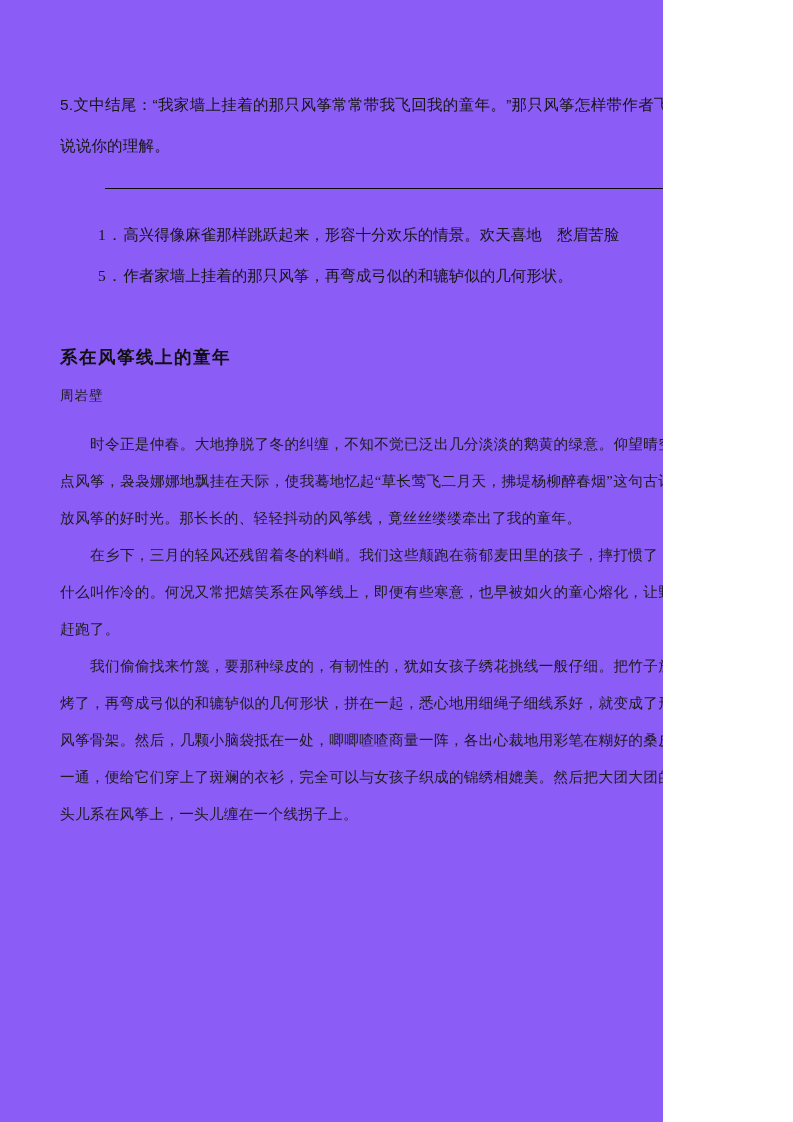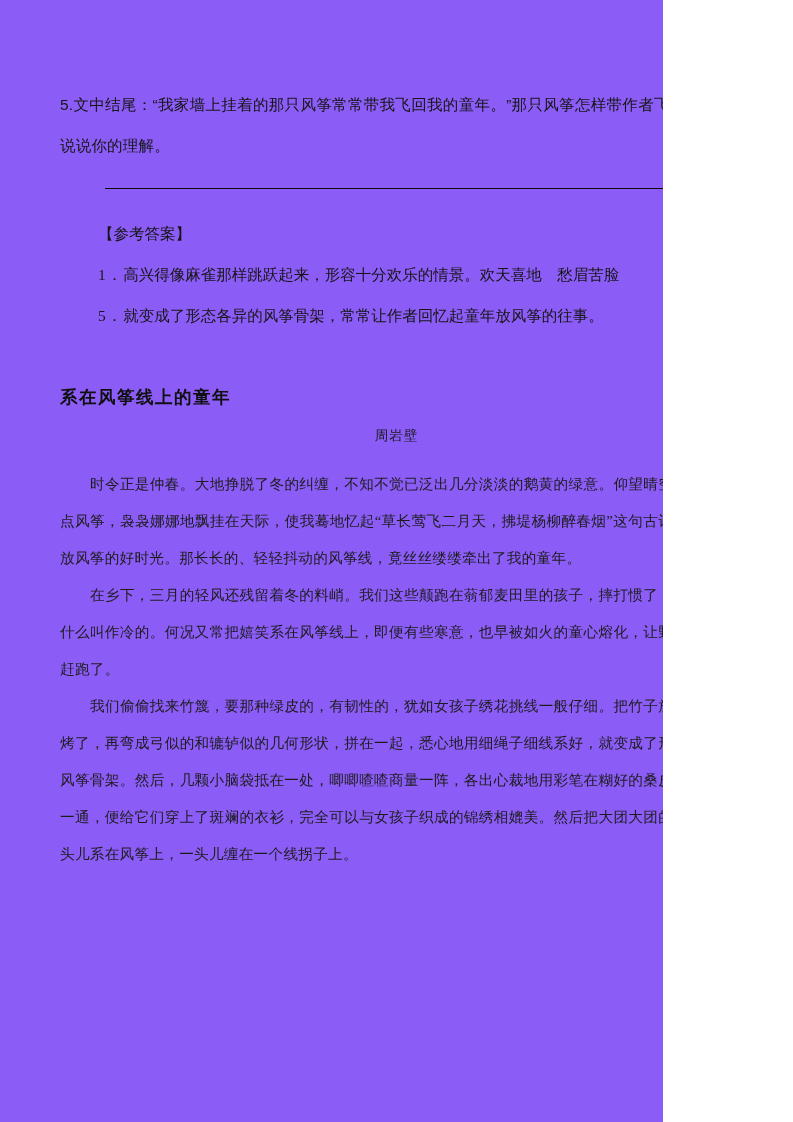--- a/index.html
+++ b/index.html
@@ -79,21 +79,21 @@
     text-align: left;
     font-family: "Liberation Sans", "DejaVu Sans", sans-serif;
     font-size: 17.5px;
     font-weight: bold;
     color: #101010;
     letter-spacing: 1.5px;
     margin-top: 44px;
     line-height: 34px;
   }
   .article-author {
-    text-align: center;
+    text-align: left;
     font-family: "Liberation Sans", "DejaVu Sans", sans-serif;
     font-size: 13.5px;
     color: #1a1a1a;
     letter-spacing: 1px;
     line-height: 32px;
     margin-top: 6px;
   }
   .body-para {
     font-family: "Liberation Serif", "DejaVu Serif", serif;
     font-size: 14.6px;
@@ -115,31 +115,30 @@
 
     <div class="question-block">
       <div class="q-line">5.文中结尾：“我家墙上挂着的那只风筝常常带我飞回我的童年。”那只风筝怎样带作者飞回童年？说说你的理解。</div>
     </div>
 
     <div class="divider-wrap">
       <div class="divider"></div>
     </div>
 
     <div class="answers">
-      <div class="ans-head">【参考答案】</div>
 
       <div class="ans-line pad38">
         <span class="num">1．</span><span>高兴得像麻雀那样跳跃起来，形容十分欢乐的情景。欢天喜地　愁眉苦脸</span>
       </div>
 
 
 
 
       <div class="ans-line pad38">
-        <span class="num">5．</span><span>就变成了形态各异的风筝骨架，常常让作者回忆起童年放风筝的往事。</span>
+        <span class="num">5．</span><span>作者家墙上挂着的那只风筝，再弯成弓似的和辘轳似的几何形状。</span>
       </div>
     </div>
 
     <div class="article">
       <div class="article-title">系在风筝线上的童年</div>
       <div class="article-author">周岩壁</div>
 
       <p class="body-para first">时令正是仲春。大地挣脱了冬的纠缠，不知不觉已泛出几分淡淡的鹅黄的绿意。仰望晴空，偶见数点风筝，袅袅娜娜地飘挂在天际，使我蓦地忆起“草长莺飞二月天，拂堤杨柳醉春烟”这句古诗来。正是放风筝的好时光。那长长的、轻轻抖动的风筝线，竟丝丝缕缕牵出了我的童年。</p>
       <p class="body-para">在乡下，三月的轻风还残留着冬的料峭。我们这些颠跑在蓊郁麦田里的孩子，摔打惯了，是不知道什么叫作冷的。何况又常把嬉笑系在风筝线上，即便有些寒意，也早被如火的童心熔化，让野气的笑声赶跑了。</p>
       <p class="body-para">我们偷偷找来竹篾，要那种绿皮的，有韧性的，犹如女孩子绣花挑线一般仔细。把竹子放到火堆上烤了，再弯成弓似的和辘轳似的几何形状，拼在一起，悉心地用细绳子细线系好，就变成了形态各异的风筝骨架。然后，几颗小脑袋抵在一处，唧唧喳喳商量一阵，各出心裁地用彩笔在糊好的桑皮纸上勾勒一通，便给它们穿上了斑斓的衣衫，完全可以与女孩子织成的锦绣相媲美。然后把大团大团的放线，一头儿系在风筝上，一头儿缠在一个线拐子上。</p>

